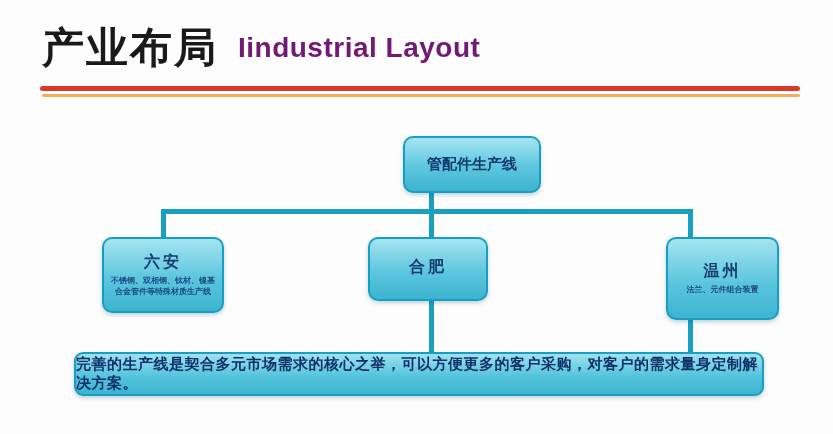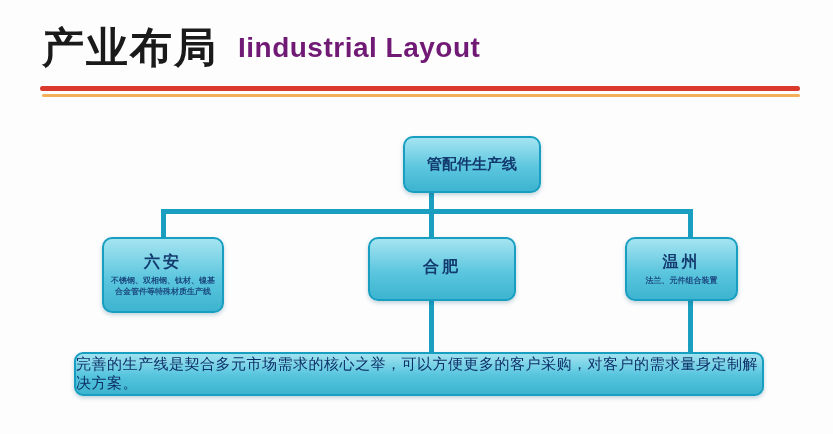--- a/index.html
+++ b/index.html
@@ -49,34 +49,34 @@
     box-shadow:0 2px 4px rgba(0,80,110,0.25);
     display:flex;flex-direction:column;align-items:center;justify-content:center;
     box-sizing:border-box;
     text-align:center;
   }
   .node-root{left:363px;top:136px;width:138px;height:57px;margin-left:40px;}
   .node-root .node-title{font-size:15px;font-weight:bold;color:#123a6e;}
   .node-child .node-title{font-size:16px;font-weight:bold;color:#123a6e;letter-spacing:3px;margin-bottom:3px;}
   .node-child .node-desc{font-size:8px;font-weight:bold;color:#1b4a80;line-height:1.35;padding:0 6px;}
   .node-c1{left:102px;top:237px;width:122px;height:76px;}
-  .node-c2{left:368px;top:237px;width:148px;height:64px;}
-  .node-c3{left:625px;top:237px;width:113px;height:64px;}
+  .node-c2{left:368px;top:237px;width:120px;height:64px;}
+  .node-c3{left:666px;top:237px;width:113px;height:83px;}
   
   .footer-bar{
     position:absolute;left:74px;top:352px;width:690px;height:44px;
     background:linear-gradient(180deg,#9fe2f0 0%,#55c4dd 55%,#3db4d0 100%);
     border:2px solid #179ec0;
     border-radius:9px;
     box-shadow:0 2px 4px rgba(0,80,110,0.25);
     display:flex;align-items:center;justify-content:center;
     box-sizing:border-box;
   }
   .footer-text{
-    font-size:15px;font-weight:normal;color:#0e3068;
+    font-size:15px;font-weight:bold;color:#0e3068;
     letter-spacing:0.5px;
   }
 </style>
 </head>
 <body>
 
 <div class="stage">
 
   <div class="header">
     <span class="title-cn">产业布局</span>

